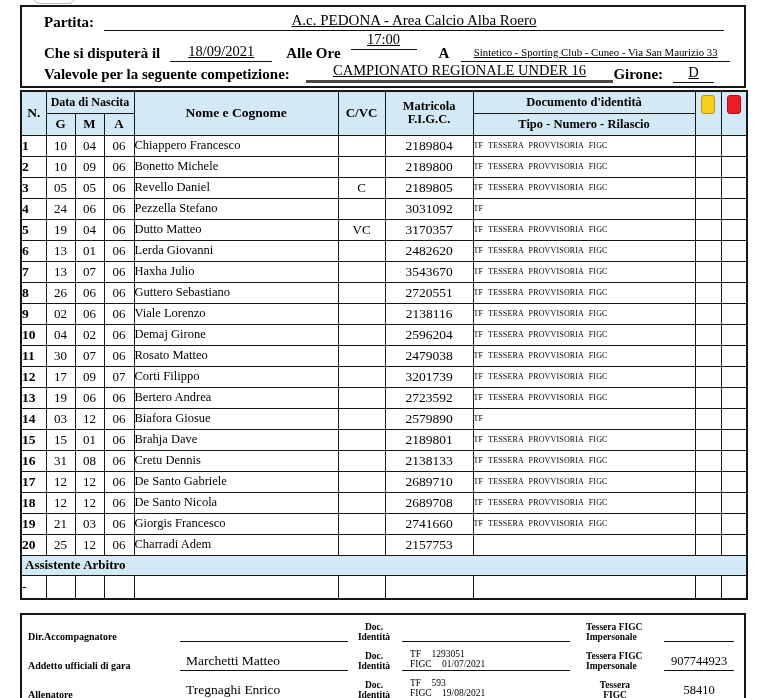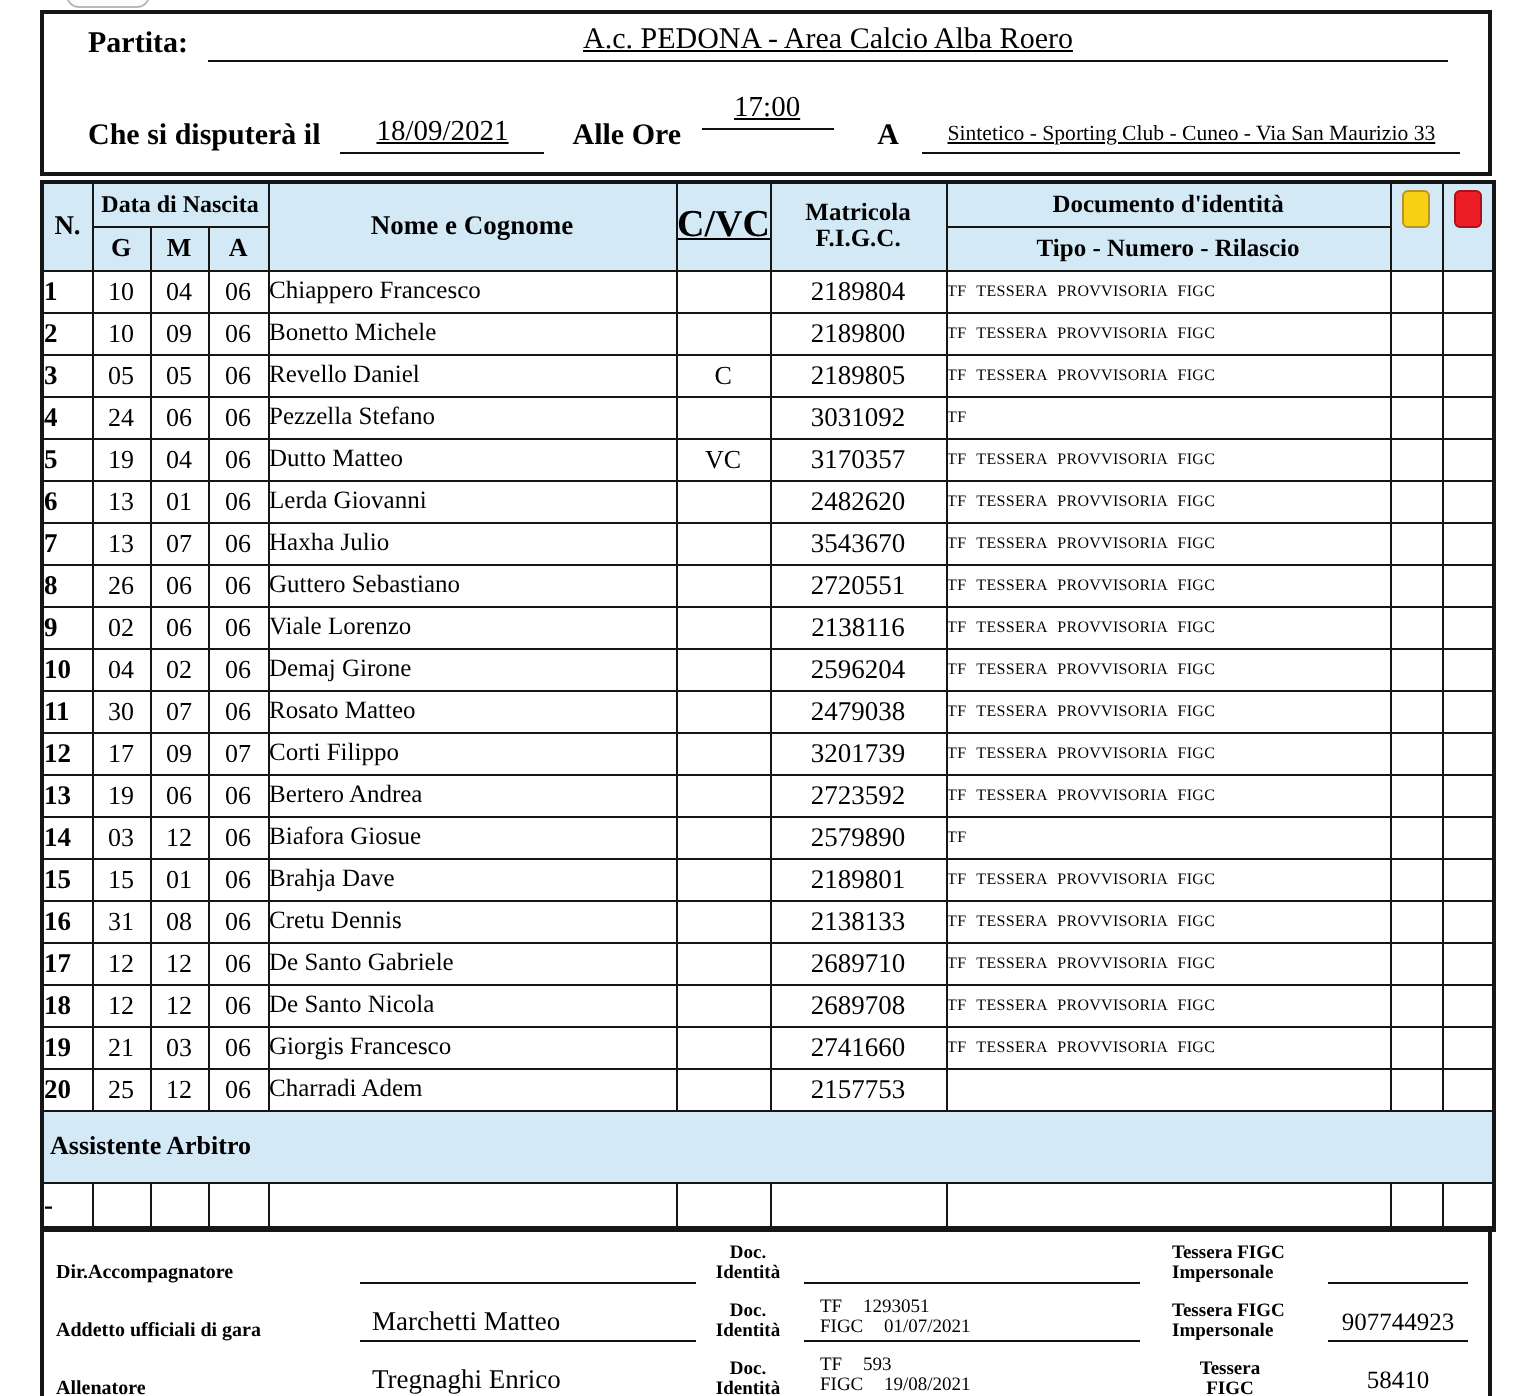--- a/index.html
+++ b/index.html
@@ -37,37 +37,37 @@
   table.roster{position:absolute;left:20px;top:90px;width:726px;
     border-collapse:collapse;table-layout:fixed;border:2px solid var(--border);}
   table.roster td,table.roster th{border:1.6px solid var(--border);overflow:hidden;
     white-space:nowrap;padding:0;}
   table.roster th{background:var(--header-bg);font-weight:bold;}
   tr.hrow{height:22px;}
   th.h-n{font-size:13.5px;}
   th.h-birth{font-size:12px;}
   th.h-gma{font-size:13px;}
   th.h-name{font-size:13.5px;}
-  th.h-cvc{font-size:19px;text-decoration:underline;}
+  th.h-cvc{font-size:13px;}
   th.h-matricola{font-size:12.5px;line-height:1.1;text-align:center;}
   th.h-doc,th.h-docsub{font-size:12.5px;}
   th.h-card{vertical-align:top;}
   .card-icon{width:14px;height:19px;border-radius:3px;margin:3px auto 0 auto;}
   .card-yellow{background:var(--yellow-card);border:1px solid #b8932a;}
   .card-red{background:var(--red-card);border:1px solid #a8131a;}
 
   tr.prow{height:21px;}
   td.c-n{font-weight:bold;font-size:13.5px;padding-left:2px;}
   td.c-date{text-align:center;font-size:13px;}
   td.c-name{padding-left:10px;font-size:12.5px;}
   td.c-cvc{text-align:center;font-size:13px;}
   td.c-matricola{text-align:center;font-size:13.5px;}
   td.c-doc{padding-left:4px;font-size:8px;word-spacing:3px;letter-spacing:.15px;}
 
-  tr.assist-row{height:36px;}
+  tr.assist-row{height:20px;}
   tr.assist-row td{background:var(--header-bg);font-weight:bold;font-size:13px;
     padding-left:3px;text-align:left;}
   tr.dash-row{height:24px;}
 
   
   .staff-box{position:absolute;left:20px;top:613px;width:726px;height:120px;
     border:2px solid var(--border);padding-top:2px;}
   .staff-row{display:flex;align-items:flex-end;height:29px;padding-bottom:4px;}
   .s-role{width:152px;font-weight:bold;font-size:10px;padding-left:6px;white-space:nowrap;}
   .s-ul{border-bottom:1.6px solid #111;}
@@ -91,20 +91,26 @@
       <span class="mlabel">Partita:</span>
       <span class="mfield f-partita">A.c. PEDONA - Area Calcio Alba Roero</span>
     </div>
     <div class="mrow">
       <span class="mlabel">Che si disputerà il</span>
       <span class="mfield f-date">18/09/2021</span>
       <span class="mlabel gap-l">Alle Ore</span>
       <span class="mfield f-time">17:00</span>
       <span class="mlabel gap-l">A</span>
       <span class="mfield f-venue">Sintetico - Sporting Club - Cuneo - Via San Maurizio 33</span>
+    </div>
+    <div class="mrow">
+      <span class="mlabel">Valevole per la seguente competizione:</span>
+      <span class="mfield f-comp">CAMPIONATO REGIONALE UNDER 16</span>
+      <span class="mlabel" style="margin-left:auto;">Girone:</span>
+      <span class="mfield f-girone">D</span>
     </div>
   </div>
 
   <table class="roster">
     <colgroup>
       <col style="width:25px">
         <col style="width:29px">
         <col style="width:29px">
         <col style="width:30px">
       <col style="width:204px">

